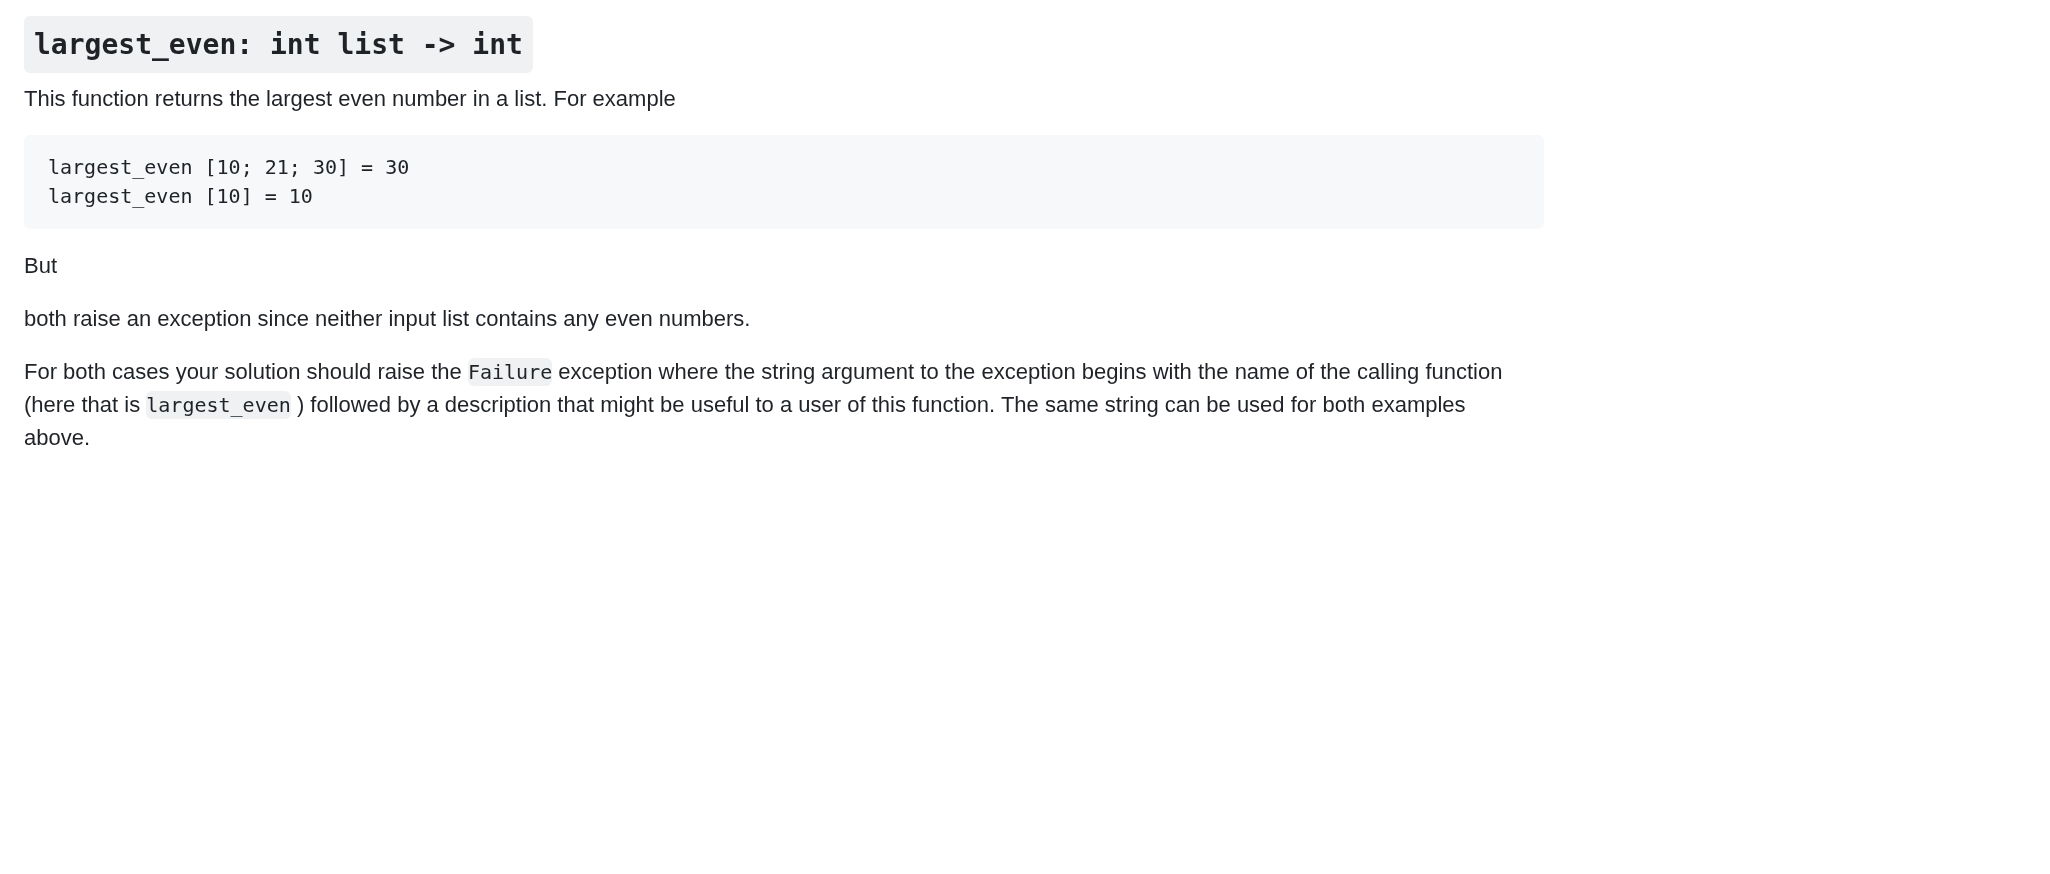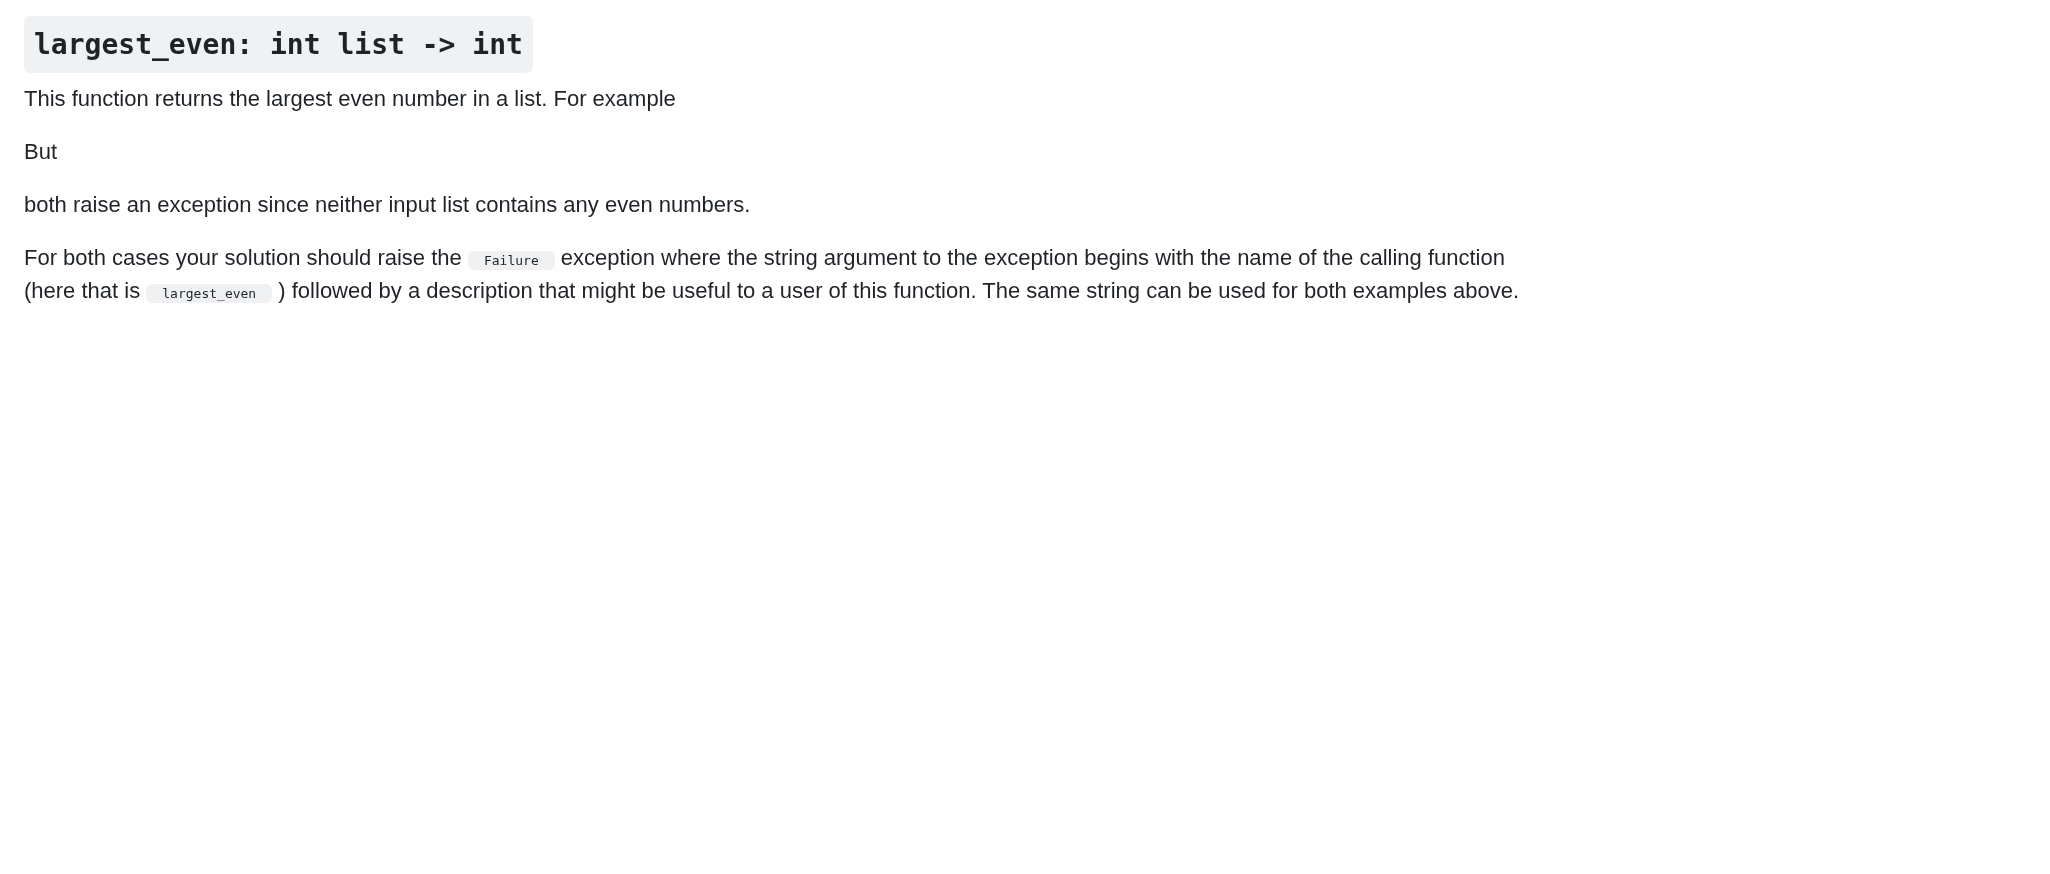--- a/index.html
+++ b/index.html
@@ -35,40 +35,42 @@
     border-radius: 6px;
     font-family: ui-monospace, SFMono-Regular, "SF Mono", Menlo, Consolas, monospace;
     font-size: 20px;
     line-height: 1.45;
     margin: 0 0 20px 0;
     white-space: pre;
     overflow-x: auto;
   }
   code.inline {
     background-color: #eff1f3;
-    padding: 2px 16px;
+    padding: 2px 0;
     border-radius: 6px;
     font-family: ui-monospace, SFMono-Regular, "SF Mono", Menlo, Consolas, monospace;
-    font-size: 13px;
+    font-size: 20px;
   }
   .content {
     max-width: 1520px;
   }
 </style>
 </head>
 <body>
 
 <div class="content">
 
   <h3>
     <code>largest_even: int list -&gt; int</code>
   </h3>
 
   <p>This function returns the largest even number in a list. For example</p>
 
+  <pre>largest_even [10; 21; 30] = 30
+largest_even [10] = 10</pre>
 
   <p>But</p>
 
 
   <p>both raise an exception since neither input list contains any even numbers.</p>
 
   <p>
     <span>For both cases your solution should raise the </span><code class="inline">Failure</code><span> exception where the string argument to the exception begins with the name of the calling function (here that is </span><code class="inline">largest_even</code><span> ) followed by a description that might be useful to a user of this function. The same string can be used for both examples above.</span>
   </p>
 

